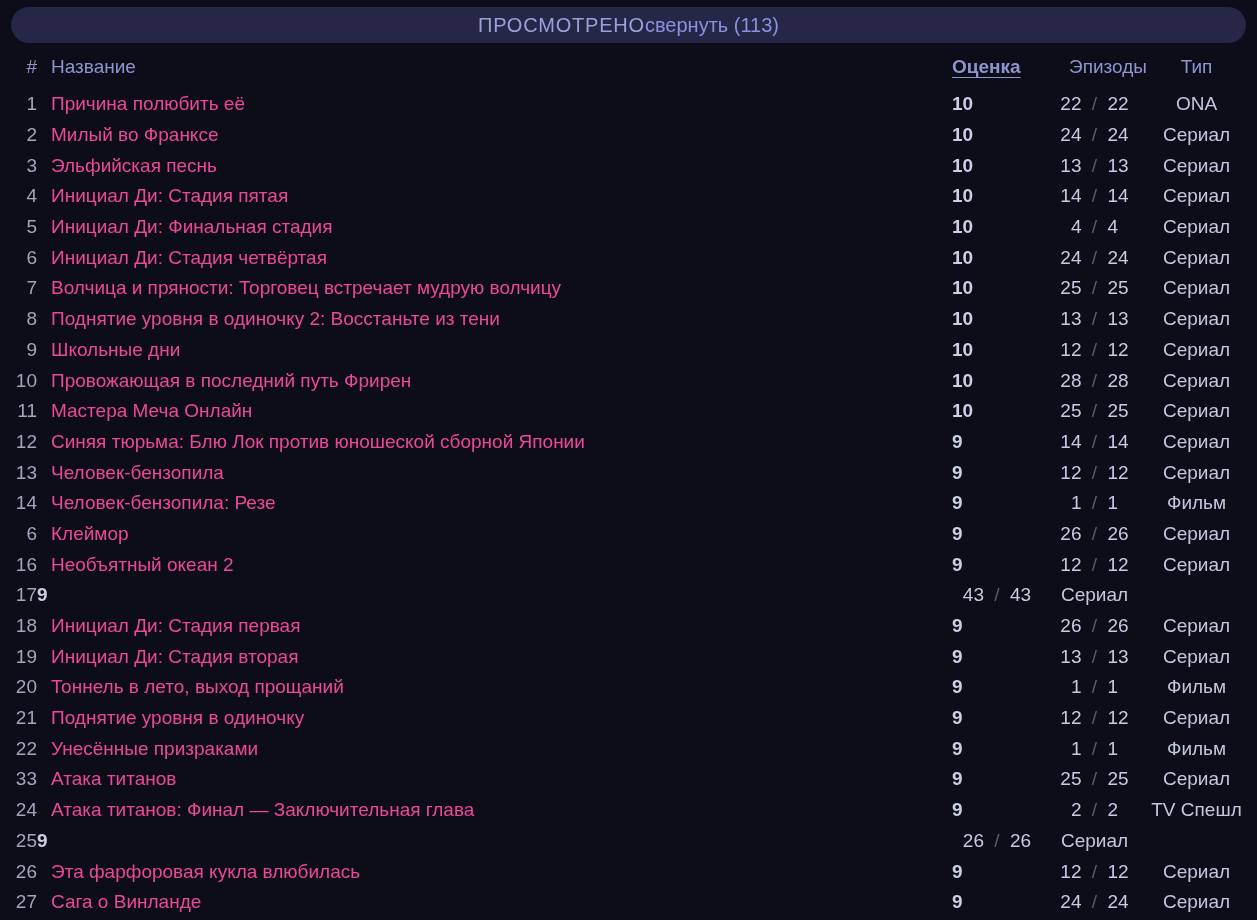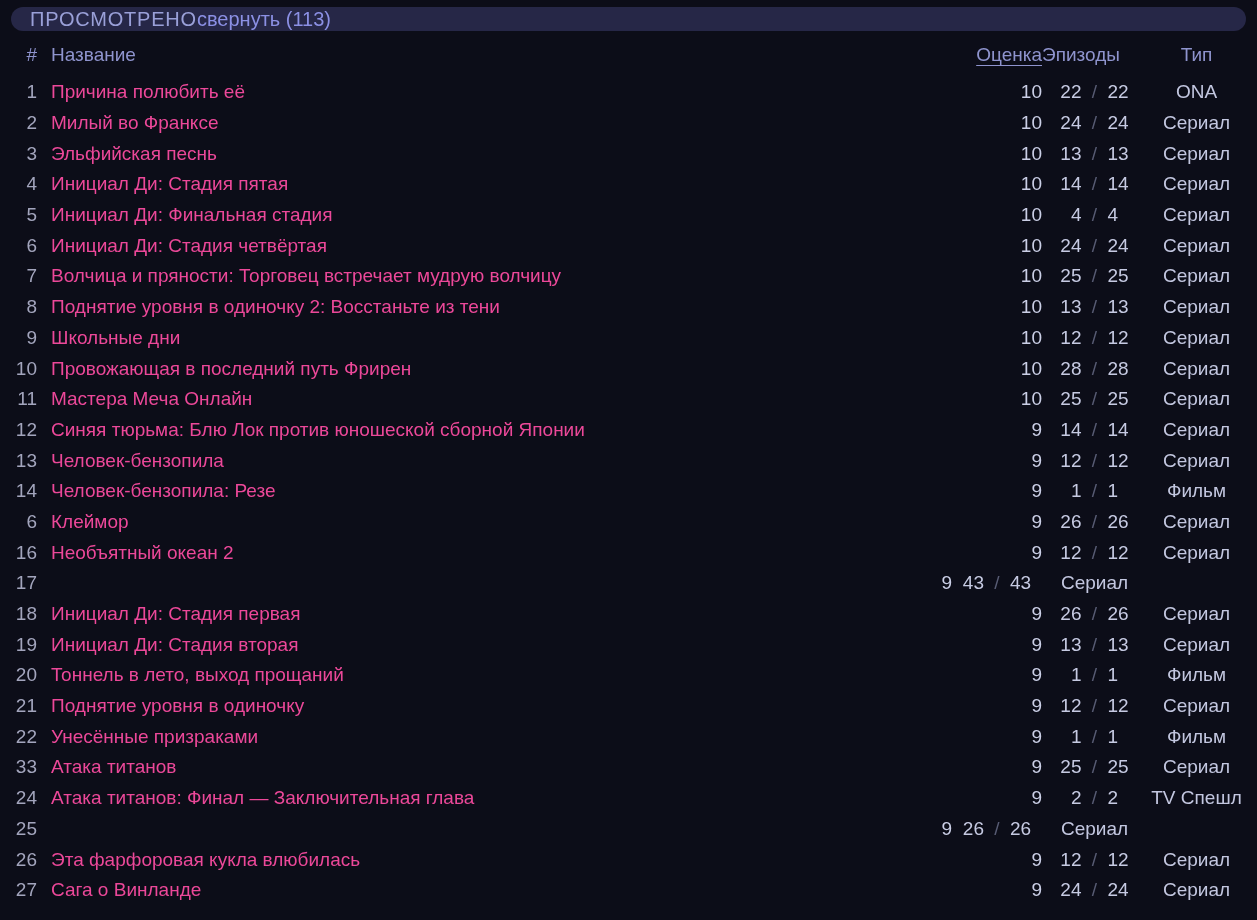--- a/index.html
+++ b/index.html
@@ -4,26 +4,26 @@
 <style>
   * { box-sizing: border-box; margin: 0; padding: 0; }
   html, body {
     width: 1257px; height: 920px;
     background: #0c0d18;
     font-family: "Liberation Sans", sans-serif;
     overflow: hidden;
   }
   .panel-header {
     margin: 7px 11px 0 11px;
-    height: 24px;
+    height: 36px;
     background: #262747;
     border-radius: 18px;
     display: flex;
     align-items: center;
-    justify-content: flex-start;
+    justify-content: center;
     padding: 0 19px;
   }
   .panel-title {
     color: #9aa0d8;
     font-size: 20px;
     letter-spacing: 0.8px;
     font-weight: 400;
   }
   .collapse-link {
     color: #8b90e4;
@@ -36,36 +36,36 @@
     grid-template-columns: 26px 1fr 90px 105px 99px;
     padding: 0 11px;
     align-items: center;
     font-size: 19px;
   }
   .head { height: 30px; }
   .rows { margin-top: 7px; }
   .rows .row { height: 30.7px; }
   .c-index { text-align: right; color: #a3a5bd; }
   .c-title { padding-left: 14px; color: #ec4899; white-space: nowrap; overflow: hidden; }
-  .c-score { text-align: right; color: #cbcfe6; }
+  .c-score { text-align: left; color: #cbcfe6; font-weight: bold; }
   .c-eps {
     display: grid;
     grid-template-columns: 1fr 12px 1fr;
     column-gap: 7px;
     align-items: center;
     color: #c6cae2;
   }
   .ep-w { text-align: right; }
   .slash { text-align: center; color: #585c74; }
   .ep-t { text-align: left; }
   .c-type { text-align: center; color: #c3c7e0; white-space: nowrap; }
   .head .c-index, .head .c-title, .head .c-score, .head .c-eps, .head .c-type {
     color: #8f94ce;
   }
-  .head .c-eps { display: block; text-align: left; }
+  .head .c-eps { display: block; text-align: right; }
   .head .c-score { cursor: pointer; }
   .underlined {
     text-decoration: underline;
     text-underline-offset: 4px;
     text-decoration-thickness: 1px;
   }
 </style>
 </head>
 <body>
 

